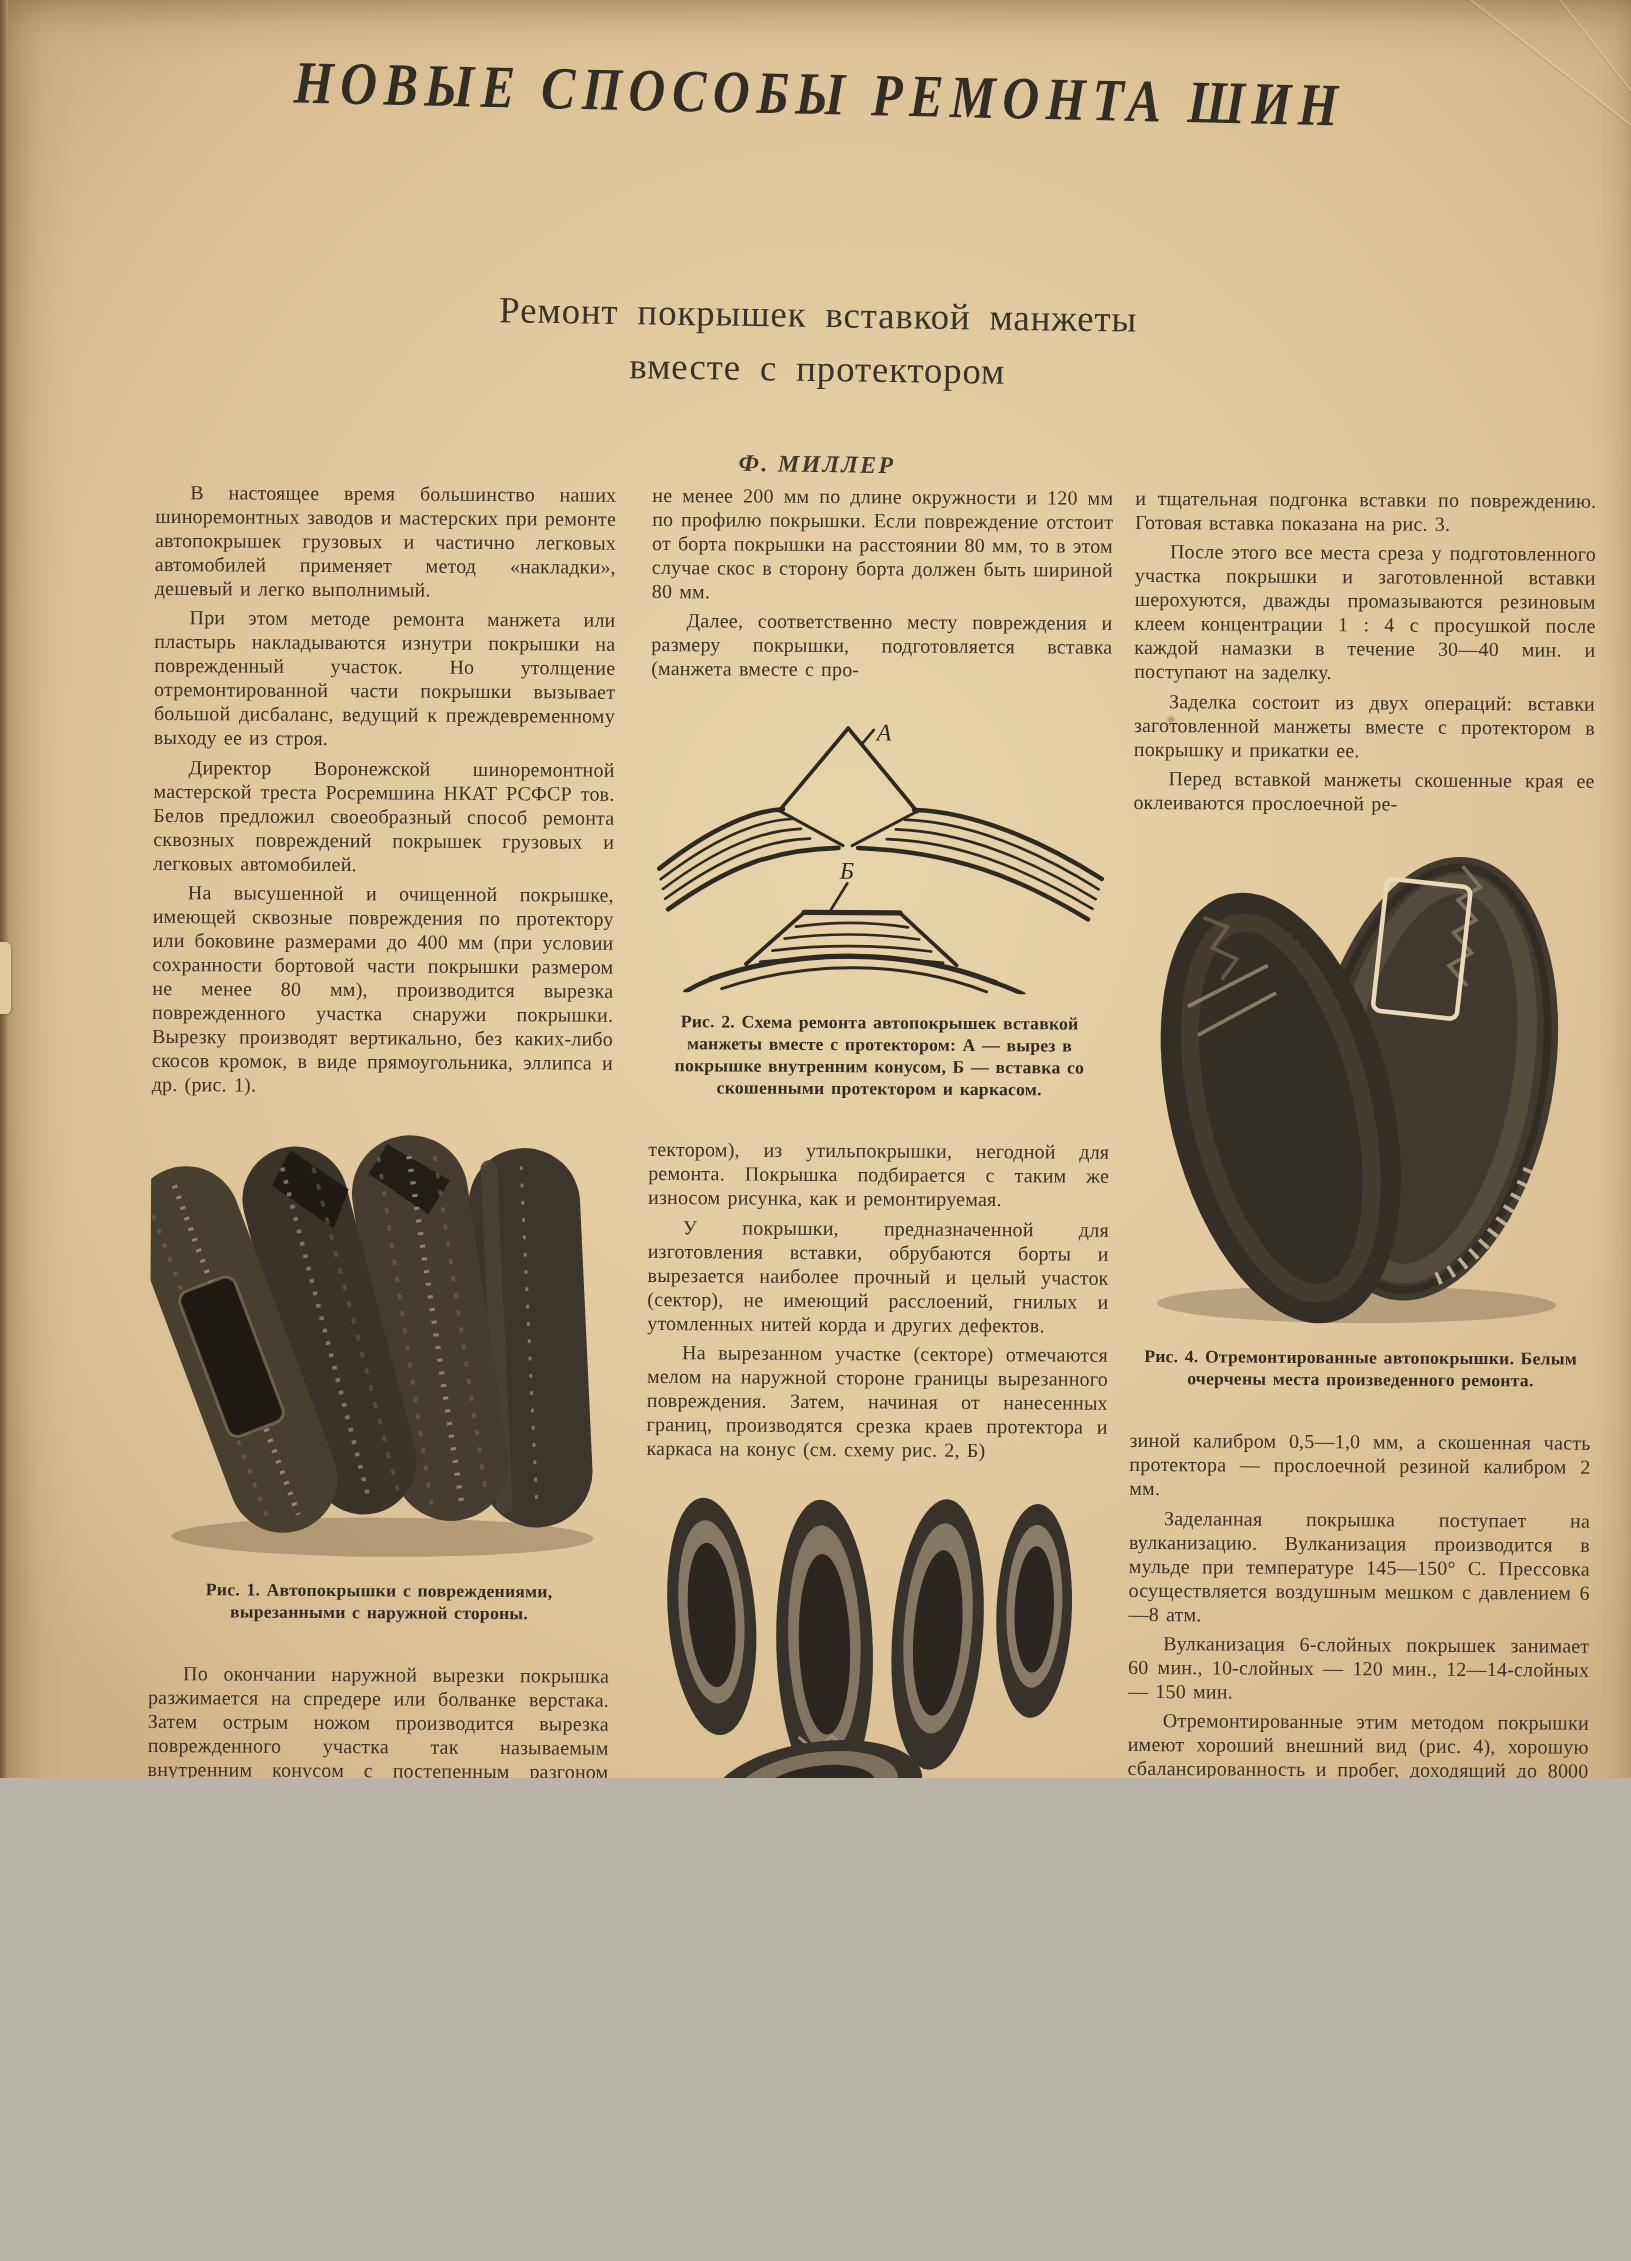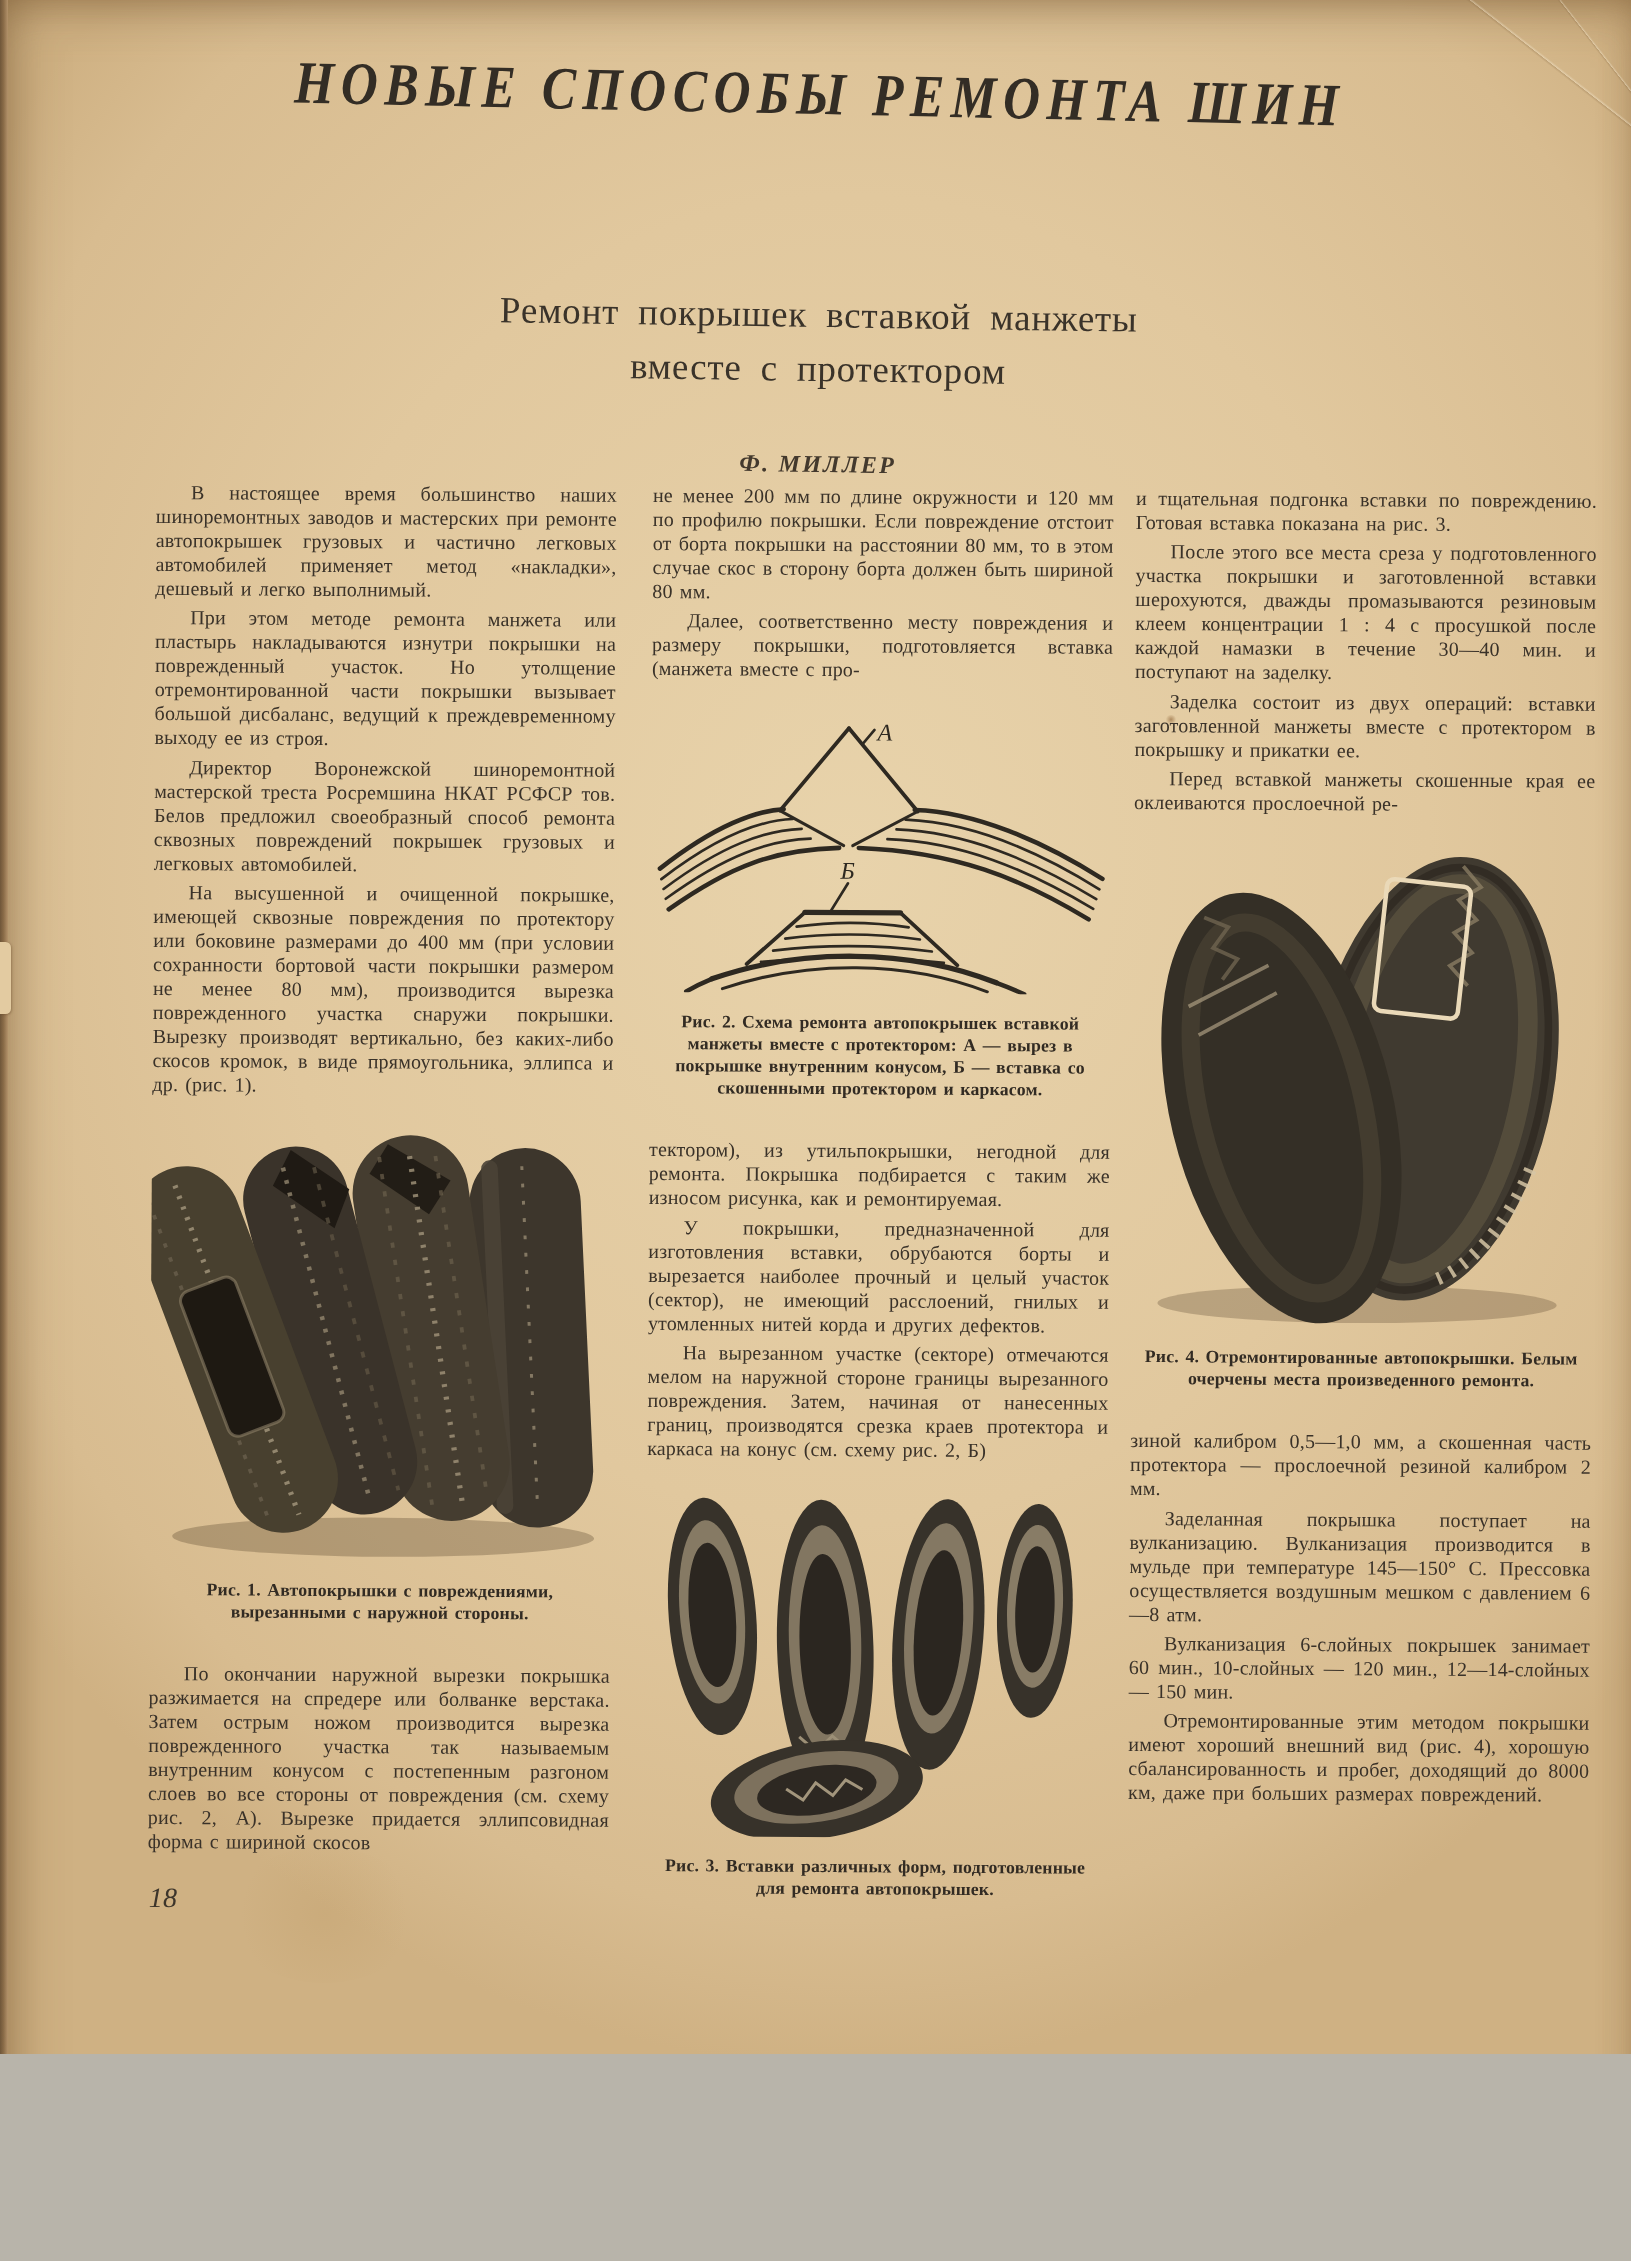--- a/index.html
+++ b/index.html
@@ -1,17 +1,17 @@
 <!DOCTYPE html>
 <html style="font-size:12px"><head>
 <meta charset="utf-8">
 <style>
   html,body{margin:0;padding:0;}
   body{background:#b8b4aa;font-family:"Liberation Serif","DejaVu Serif",serif;}
-  #page{position:relative;width:1631px;height:2054px;margin:0 auto;background:#eceae3;overflow:hidden;}
+  #page{position:relative;width:1631px;height:1778px;margin:0 auto;background:#eceae3;overflow:hidden;}
 
   
   #paper{position:absolute;left:0;top:0;width:1631px;height:2261px;
     background-color:#dfc59b;
     background-image:
       radial-gradient(ellipse 1055px 1206px at 52% 38%, #e8d3ab 0%, #e1c89e 55%, #d8bc90 88%, #cfb183 100%),
       repeating-linear-gradient(93deg, rgba(120,90,50,0.035) 0 2.3px, rgba(255,245,220,0.045) 2.3px 4.5px),
       repeating-linear-gradient(2deg, rgba(120,90,50,0.028) 0 3px, rgba(255,246,224,0.04) 3px 6.8px);
     box-shadow: inset 22.6px 0 53px -13.6px rgba(95,65,30,.5),
                 inset -9px 0 34px -13.6px rgba(130,95,55,.35),

